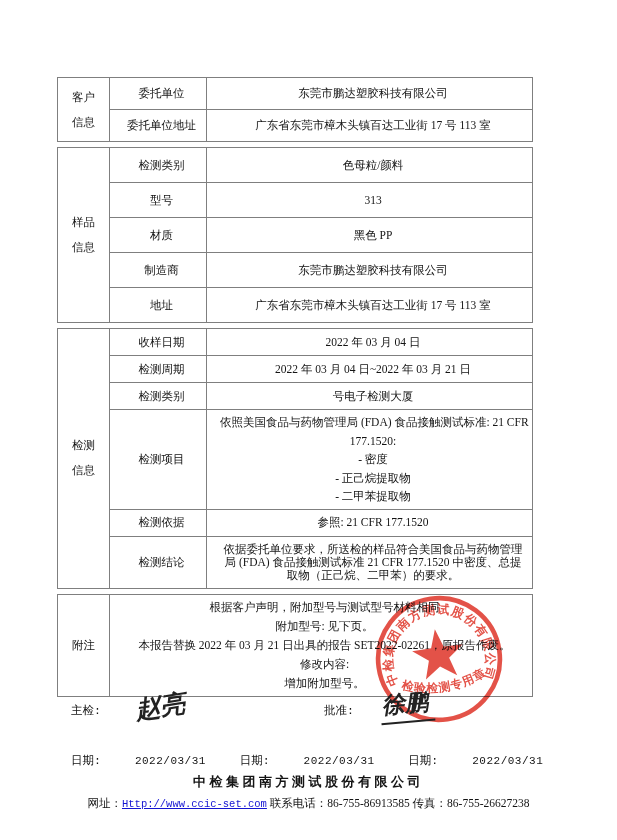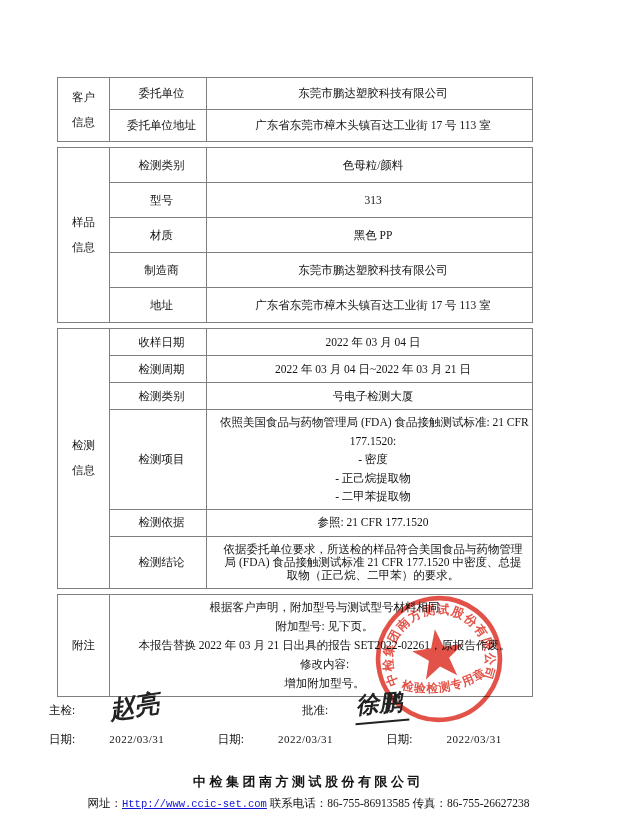--- a/index.html
+++ b/index.html
@@ -22,30 +22,30 @@
   .s1 td{height:27px;}
   .s2 td{height:30px;}
   .s3 .short td{height:22px;}
   .cell-lines{padding-top:3px;padding-bottom:3px;}
   .cell-line{line-height:18.5px;white-space:nowrap;}
   .para{line-height:13px;padding-top:4px;padding-bottom:4px;}
   .notes-cell{vertical-align:top;}
   .note-line{line-height:18.5px;white-space:nowrap;padding-top:0.5px;}
 
   
-  .signoff{position:absolute;left:49px;top:688px;width:506px;}
+  .signoff{position:absolute;left:71px;top:688px;width:506px;font-family:Liberation Mono, monospace;}
   .sig-row{display:flex;height:44px;align-items:center;}
   .sig-col{flex:1;display:flex;align-items:center;}
   .sig-label{font-size:11.5px;white-space:nowrap;}
   .sig-hand{font-weight:bold;font-style:italic;color:#222;}
   .hand-1{font-size:25px;transform:rotate(-9deg);margin-left:34px;margin-top:-8px;}
   .hand-3{font-size:23px;transform:rotate(-5deg);margin-left:26px;margin-top:-10px;
           border-bottom:2px solid #222;padding:0 6px 2px 2px;position:relative;z-index:6;}
   .squiggle{margin-left:22px;margin-top:-10px;}
-  .date-row{display:flex;margin-top:0;}
+  .date-row{display:flex;margin-top:21px;}
   .date-col{flex:1;display:flex;align-items:baseline;}
   .date-val{margin-left:34px;font-size:11px;letter-spacing:0.5px;}
 
   
   .stamp{position:absolute;left:374px;top:594px;width:130px;height:130px;z-index:5;
          opacity:0.88;mix-blend-mode:multiply;pointer-events:none;}
 
   
   .footer{position:absolute;left:0;right:0;top:773px;text-align:center;}
   .footer-company{font-weight:bold;font-size:13px;letter-spacing:3.5px;}

